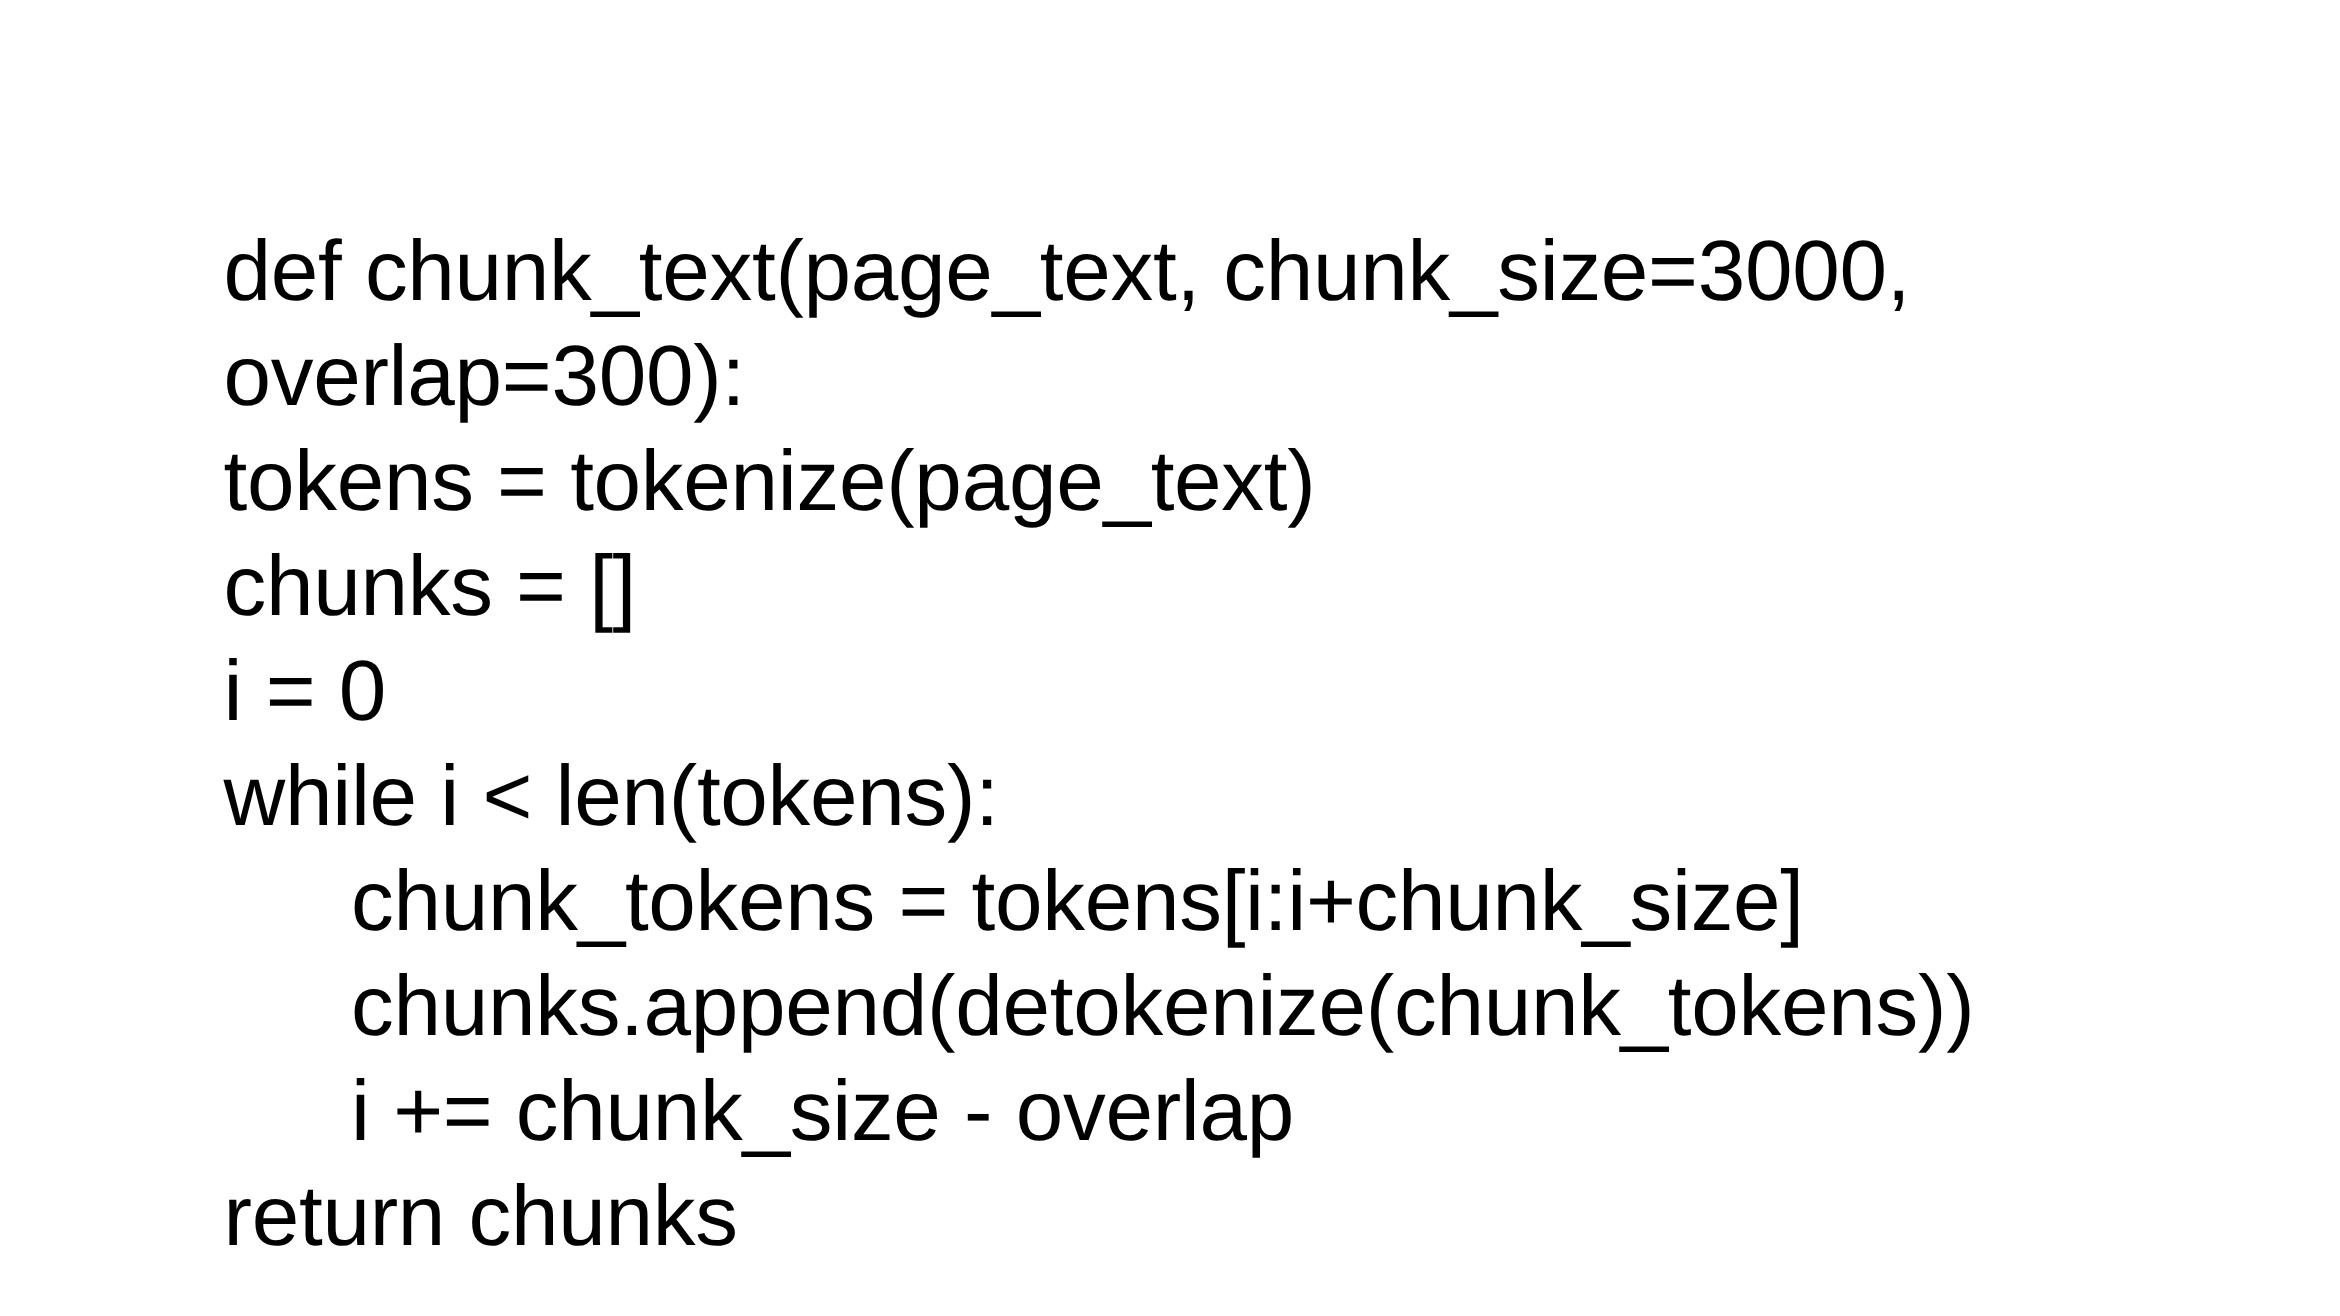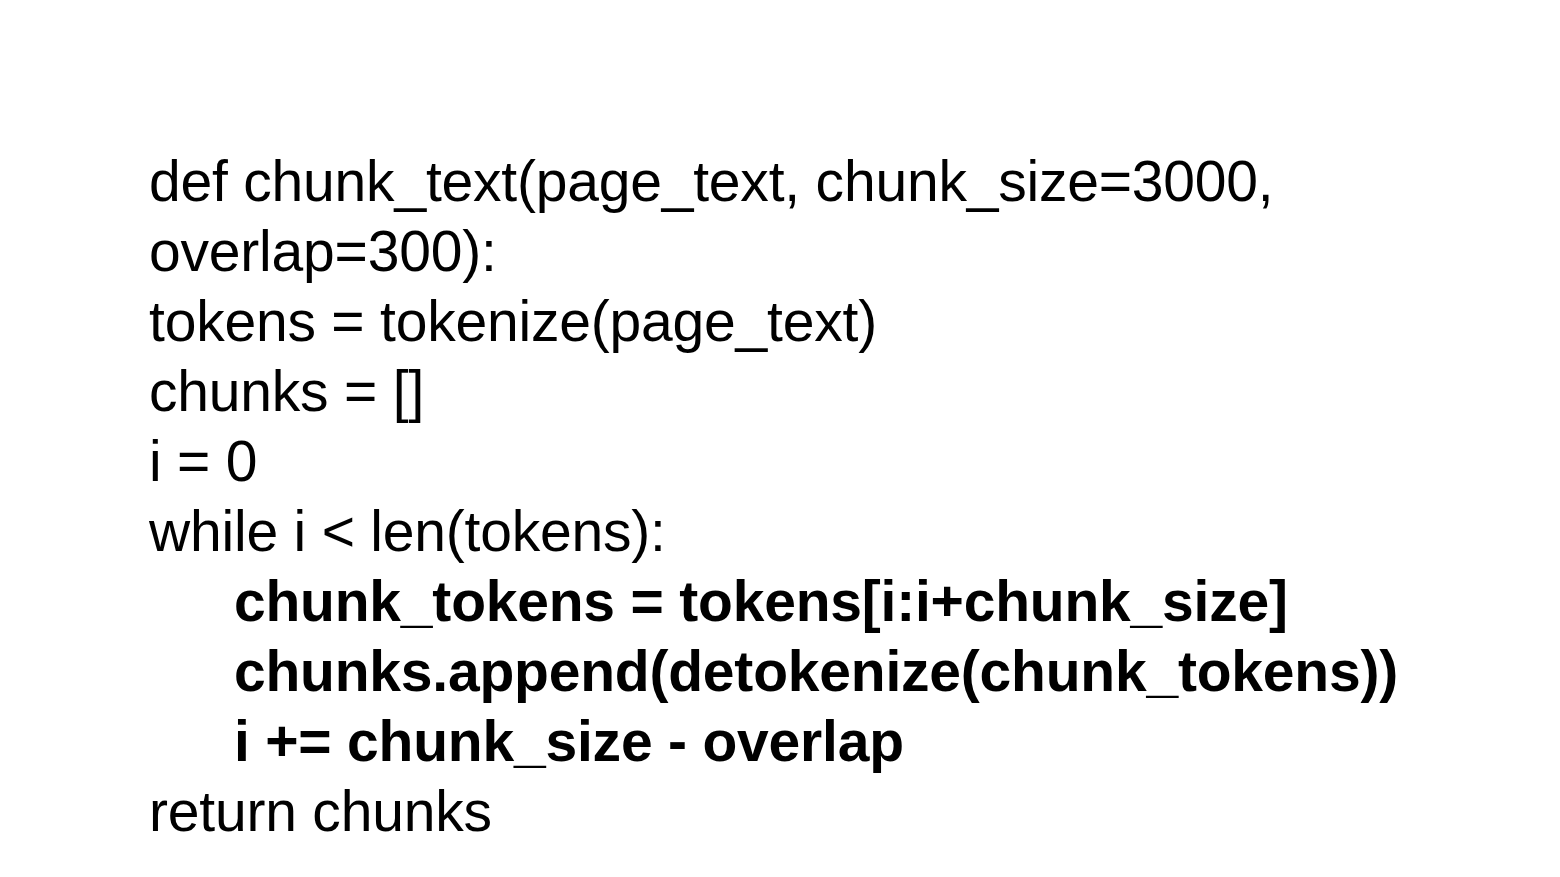--- a/index.html
+++ b/index.html
@@ -39,21 +39,21 @@
 
   .code-line {
     display: block;
     white-space: pre;
     color: #000000;
     height: 70px;
   }
 
   
   .code-line.indent-0 { padding-left: 0px; }
-  .code-line.indent-1 { padding-left: 85px; font-weight: bold; }
+  .code-line.indent-1 { padding-left: 85px; }
 </style>
 </head>
 <body>
 
 <div class="slide">
 
   <pre class="code-block"><span class="code-line indent-0">def chunk_text(page_text, chunk_size=3000,</span><span class="code-line indent-0">overlap=300):</span><span class="code-line indent-0">tokens = tokenize(page_text)</span><span class="code-line indent-0">chunks = []</span><span class="code-line indent-0">i = 0</span><span class="code-line indent-0">while i &lt; len(tokens):</span><span class="code-line indent-1">chunk_tokens = tokens[i:i+chunk_size]</span><span class="code-line indent-1">chunks.append(detokenize(chunk_tokens))</span><span class="code-line indent-1">i += chunk_size - overlap</span><span class="code-line indent-0">return chunks</span></pre>
 
 </div>
 

